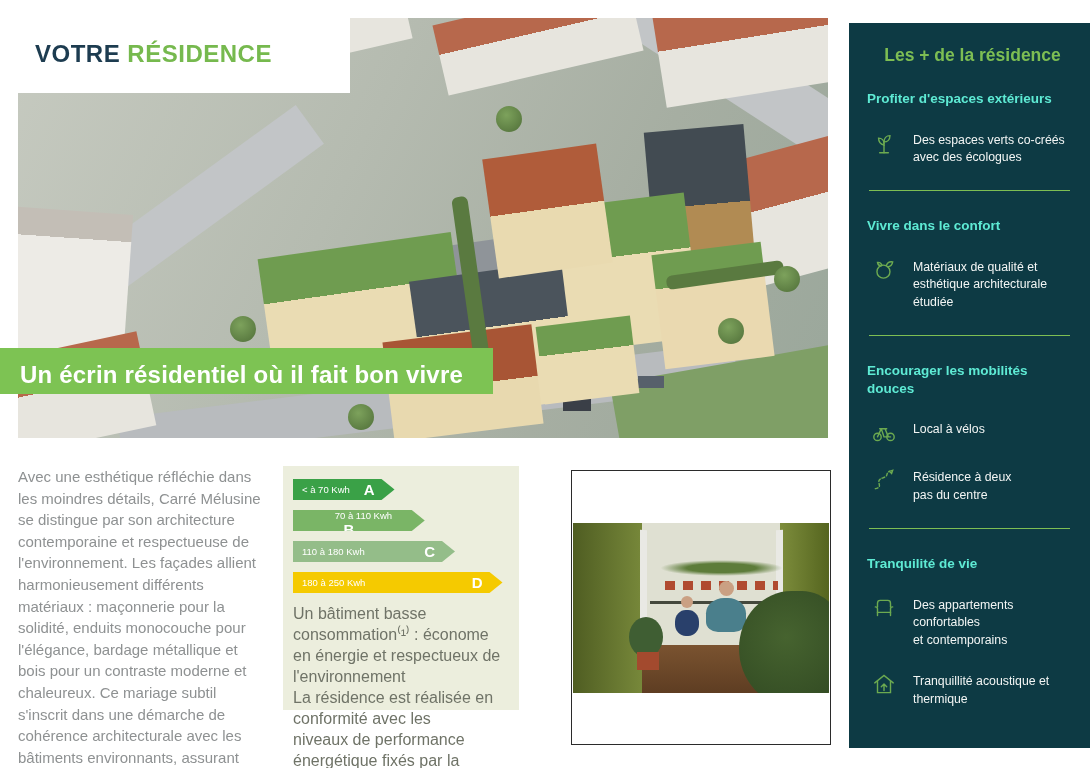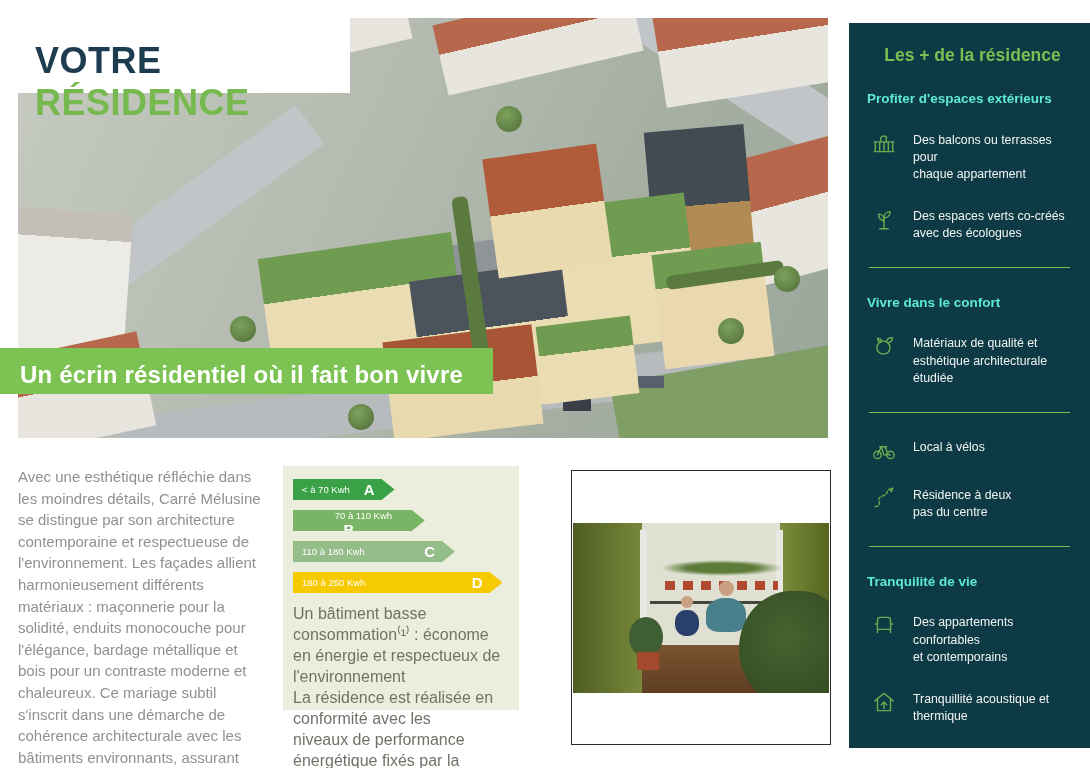--- a/index.html
+++ b/index.html
@@ -46,21 +46,21 @@
   .hg{background:#5a7a40;border-radius:6px;}
   .h1{left:446px;top:178px;width:16px;height:185px;transform:rotate(-8deg);}
   .h2{left:648px;top:250px;width:118px;height:14px;transform:rotate(-8deg);}
   .h3{left:238px;top:342px;width:205px;height:13px;transform:rotate(-5deg);}
   .tr{width:26px;height:26px;border-radius:50%;background:radial-gradient(circle at 40% 35%,#7da25c,#4f6e38);}
   .t1{left:212px;top:298px;} .t2{left:478px;top:88px;} .t3{left:700px;top:300px;}
   .t4{left:756px;top:248px;} .t5{left:330px;top:386px;}
 
   
   .titleblock{position:absolute;left:0;top:0;width:350px;height:93px;background:#ffffff;}
-  .title{position:absolute;left:35px;top:40px;font-size:36px;font-weight:600;letter-spacing:.5px;}
+  .title{position:absolute;left:35px;top:40px;font-size:24px;font-weight:600;letter-spacing:.5px;}
   .title .navy{color:#1d3c50;} .title .green{color:#76b94e;}
 
   
   .banner{position:absolute;left:0;top:348px;width:493px;height:46px;background:#7dc353;
           color:#ffffff;font-size:24px;font-weight:bold;line-height:53px;padding-left:20px;
           box-sizing:border-box;letter-spacing:.2px;}
 
   
   .intro{position:absolute;left:18px;top:466px;width:268px;font-size:15px;line-height:21.6px;
          color:#8e9192;}
@@ -216,28 +216,20 @@
       <div class="ph potL"></div>
     </div>
   </div>
 
   <div class="sidebar">
     <div class="sb-title">Les + de la résidence</div>
 
     <div class="sb-header preline">Profiter d'espaces extérieurs</div>
     <div class="sb-item">
       <svg viewBox="0 0 24 24" fill="none" stroke="#7dbe53" stroke-width="1.3" stroke-linecap="round">
-        <path d="M3 11h18M4 11v9M8 11v9M12 11v9M16 11v9M20 11v9M3 20h18"></path>
-        <path d="M9 11V7c1.5-2 4-2 5.5 0M14 11V6"></path>
-      </svg>
-      <div class="txt preline">Des balcons ou terrasses pour
-chaque appartement</div>
-    </div>
-    <div class="sb-item">
-      <svg viewBox="0 0 24 24" fill="none" stroke="#7dbe53" stroke-width="1.3" stroke-linecap="round">
         <path d="M12 21V10"></path>
         <path d="M12 14c-3-1-5-3.2-5-6.5 3 0 5 2.2 5 5"></path>
         <path d="M12 11c0-3.4 2.2-5.8 5.5-5.8 0 3.4-2.3 5.8-5.5 5.8"></path>
         <path d="M8 21h8"></path>
       </svg>
       <div class="txt preline">Des espaces verts co-créés
 avec des écologues</div>
     </div>
     <hr class="sb-div">
 
@@ -247,20 +239,22 @@
         <circle cx="11.5" cy="13.5" r="6"></circle>
         <path d="M14 8c1-2.5 3.5-4 6-3.5-.4 2.6-2.2 4.4-4.8 4.6"></path>
         <path d="M10 7.5C9.3 5.8 7.6 4.8 6 5c.2 1.8 1.4 3.1 3.2 3.4"></path>
       </svg>
       <div class="txt preline">Matériaux de qualité et
 esthétique architecturale
 étudiée</div>
     </div>
     <hr class="sb-div">
 
+    <div class="sb-header preline">Encourager les mobilités
+douces</div>
     <div class="sb-item">
       <svg viewBox="0 0 24 24" fill="none" stroke="#7dbe53" stroke-width="1.3" stroke-linecap="round">
         <circle cx="6" cy="16.5" r="3.4"></circle>
           <circle cx="18" cy="16.5" r="3.4"></circle>
         <path d="M6 16.5 9.5 9h5M9.5 9 12 16.5 18 16.5M13 9l3 7.5M8 9h3"></path>
       </svg>
       <div class="txt preline">Local à vélos</div>
     </div>
     <div class="sb-item">
       <svg viewBox="0 0 24 24" fill="none" stroke="#7dbe53" stroke-width="1.3" stroke-linecap="round" stroke-dasharray="2.5 2">

